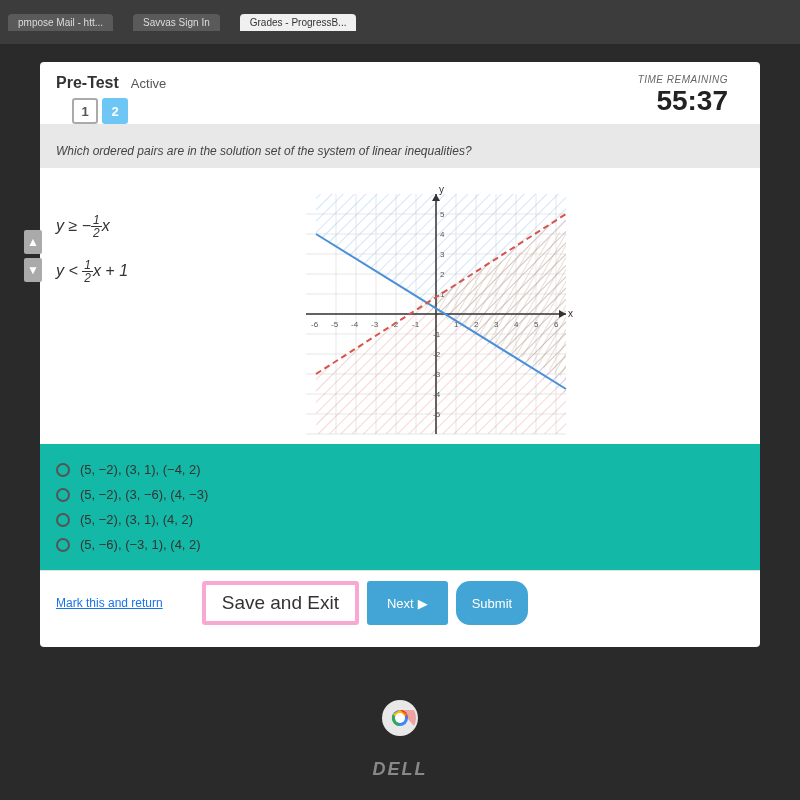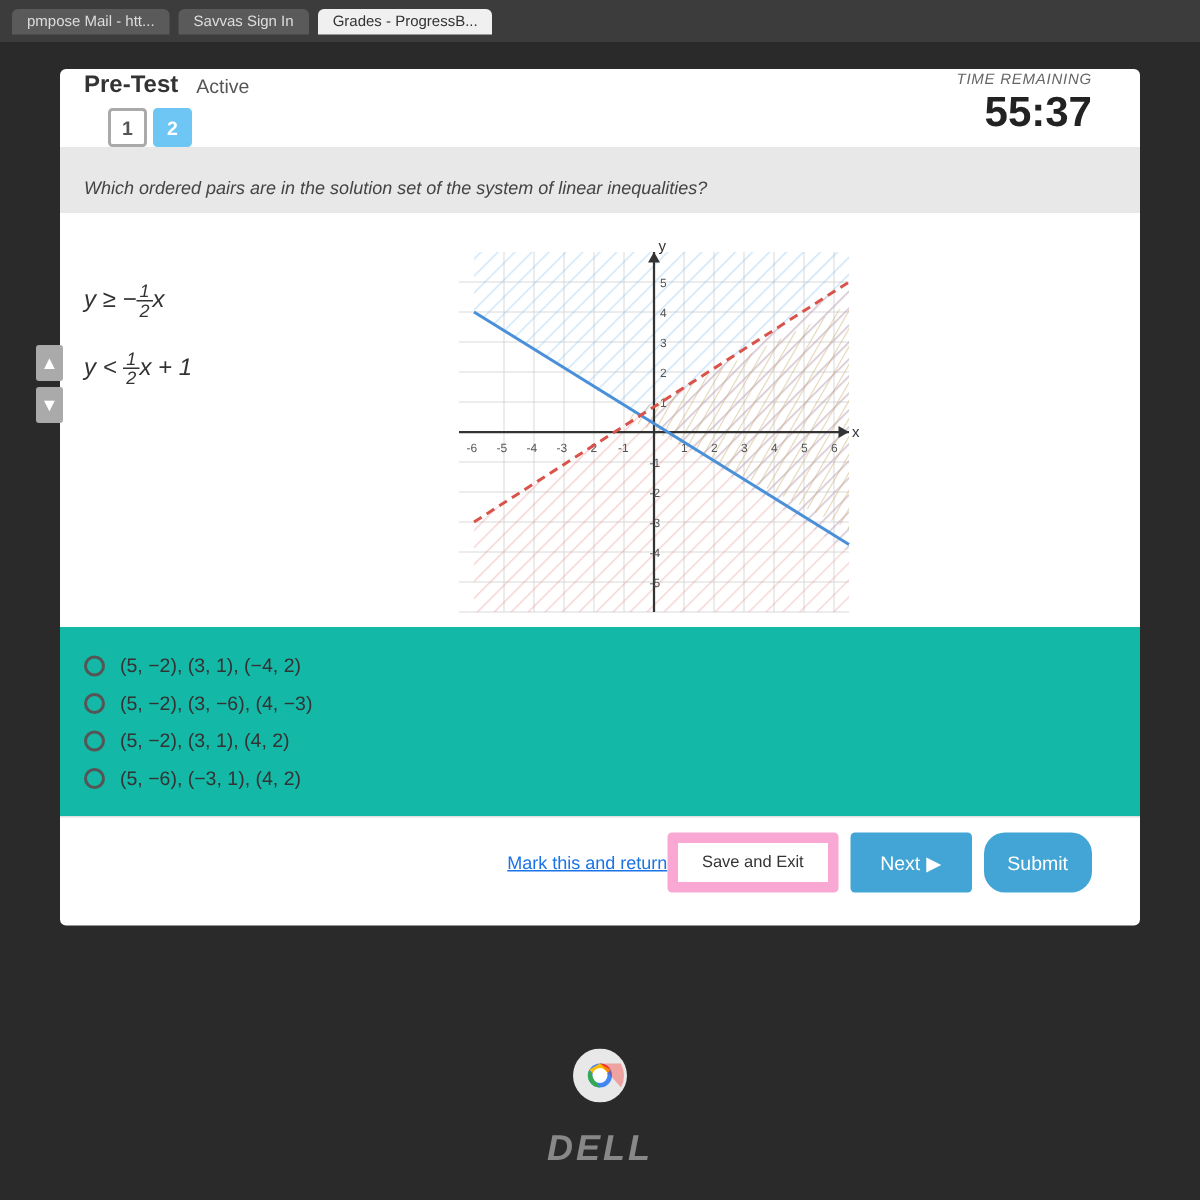--- a/index.html
+++ b/index.html
@@ -8,25 +8,25 @@
       height: 800px;
       background: #2a2a2a;
       font-family: Arial, sans-serif;
       overflow: hidden;
       position: relative;
     }
 
     
     .tab-bar {
       background: #3c3c3c;
-      height: 28px;
+      height: 44px;
       display: flex;
       align-items: center;
       padding: 0 8px;
-      gap: 6px;
+      gap: 20px;
     }
     .tab {
       background: #5a5a5a;
       color: #ddd;
       font-size: 10px;
       padding: 3px 10px;
       border-radius: 4px 4px 0 0;
       white-space: nowrap;
       overflow: hidden;
       max-width: 140px;
@@ -183,45 +183,46 @@
       border-radius: 50%;
       flex-shrink: 0;
     }
     .answer-text {
       font-size: 13px;
       color: #333;
     }
 
     
     .test-footer {
-      padding: 10px 32px;
-      display: flex;
-      align-items: center;
-      justify-content: flex-end;
+      padding: 10px 16px;
+      display: flex;
+      align-items: center;
+      justify-content: flex-start;
       border-top: 1px solid #e0e0e0;
       background: #fff;
     }
     .mark-return {
       color: #1a73e8;
       font-size: 12px;
       text-decoration: underline;
       cursor: pointer;
     }
     .footer-buttons {
       display: flex;
       gap: 8px;
     }
     .btn-save {
       background: #fff;
-      border: 7px solid #f9a8d4;
+      border: 4px solid #f9a8d4;
       color: #333;
       padding: 7px 16px;
-      font-size: 11px;
+      font-size: 19px;
       border-radius: 3px;
       cursor: pointer;
+      margin-left: 39px;
     }
     .btn-next {
       background: #42a5d5;
       border: none;
       color: #fff;
       padding: 7px 20px;
       font-size: 13px;
       border-radius: 3px;
       cursor: pointer;
       display: flex;
@@ -244,21 +245,21 @@
       bottom: 60px;
       left: 50%;
       transform: translateX(-50%);
     }
     .dell-logo {
       position: absolute;
       bottom: 20px;
       left: 50%;
       transform: translateX(-50%);
       color: #888;
-      font-size: 24px;
+      font-size: 18px;
       font-weight: bold;
       font-style: italic;
       letter-spacing: 2px;
     }
 
     
     .side-nav {
       position: absolute;
       left: 24px;
       top: 230px;
@@ -283,21 +284,21 @@
 <body>
 
 <div class="tab-bar">
   <div class="tab">pmpose Mail - htt...</div>
   <div class="tab">Savvas Sign In</div>
   <div class="tab active-tab">Grades - ProgressB...</div>
 </div>
 
 <div class="test-container">
 
-  <div style="display:flex; justify-content:space-between; align-items:flex-start; padding: 2px 16px 0 16px;">
+  <div style="display:flex; justify-content:space-between; align-items:flex-start; padding: 12px 16px 0 16px;">
     <div>
       <div class="header-left">
         <span class="pre-test-label">Pre-Test</span>
         <span class="active-badge">Active</span>
       </div>
       <div class="question-nav">
         <div class="q-btn">1</div>
         <div class="q-btn current">2</div>
       </div>
     </div>

